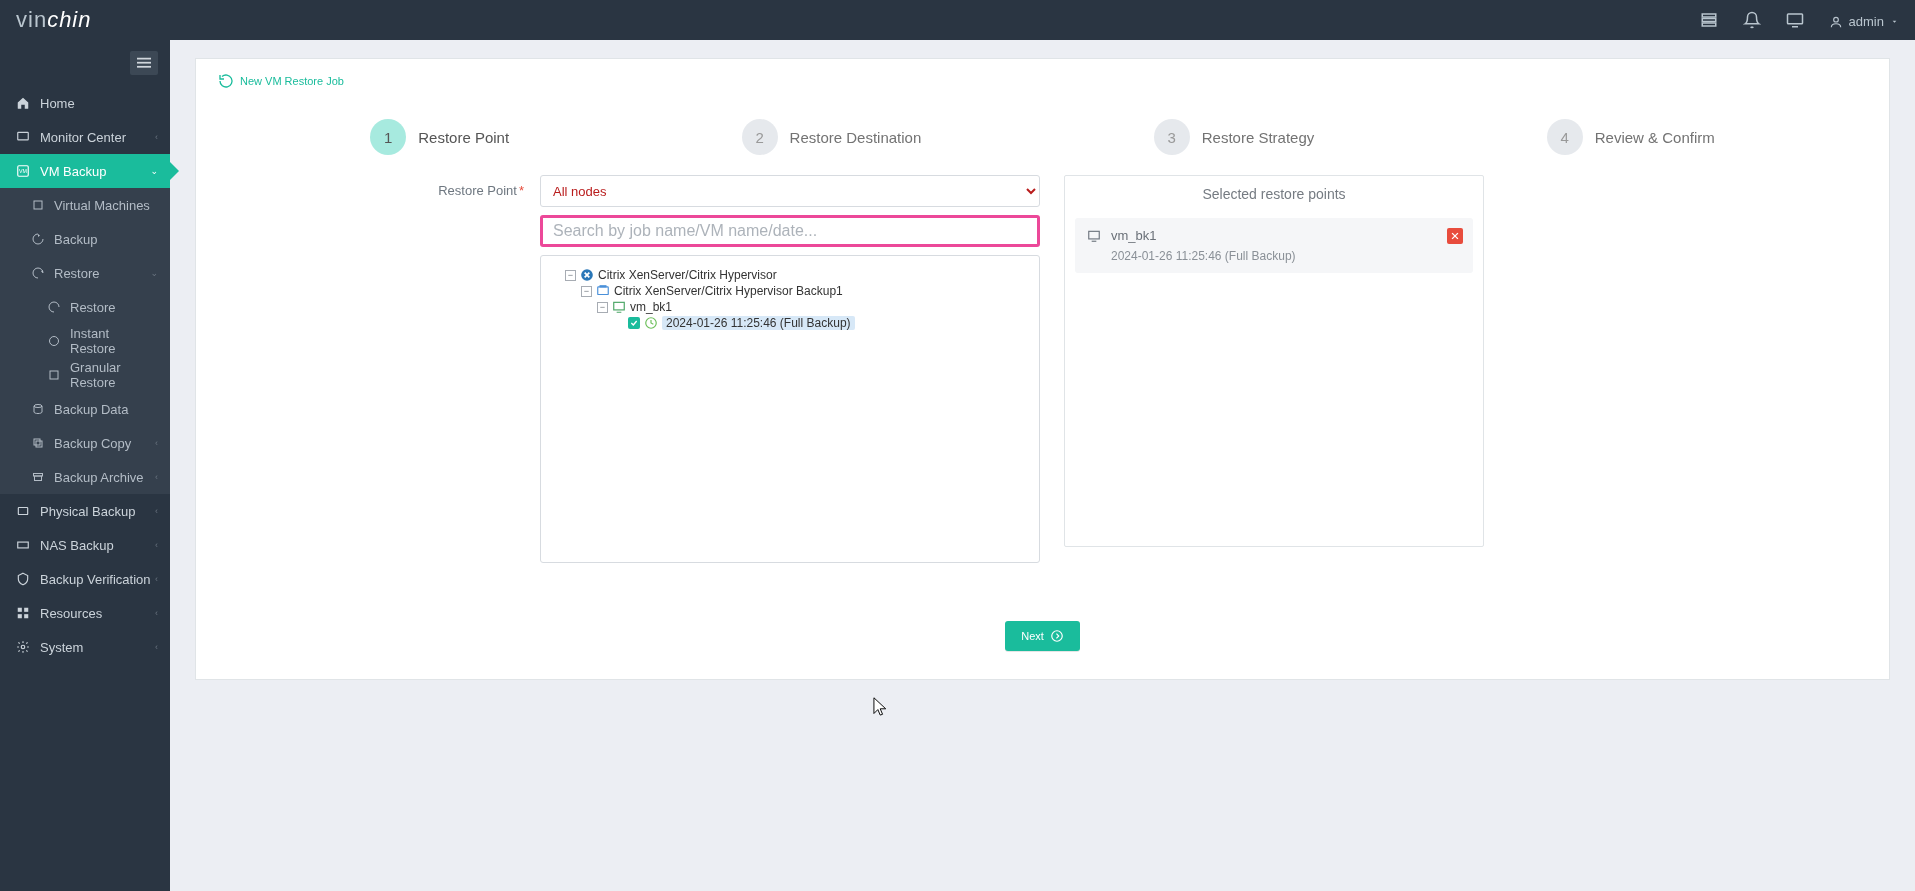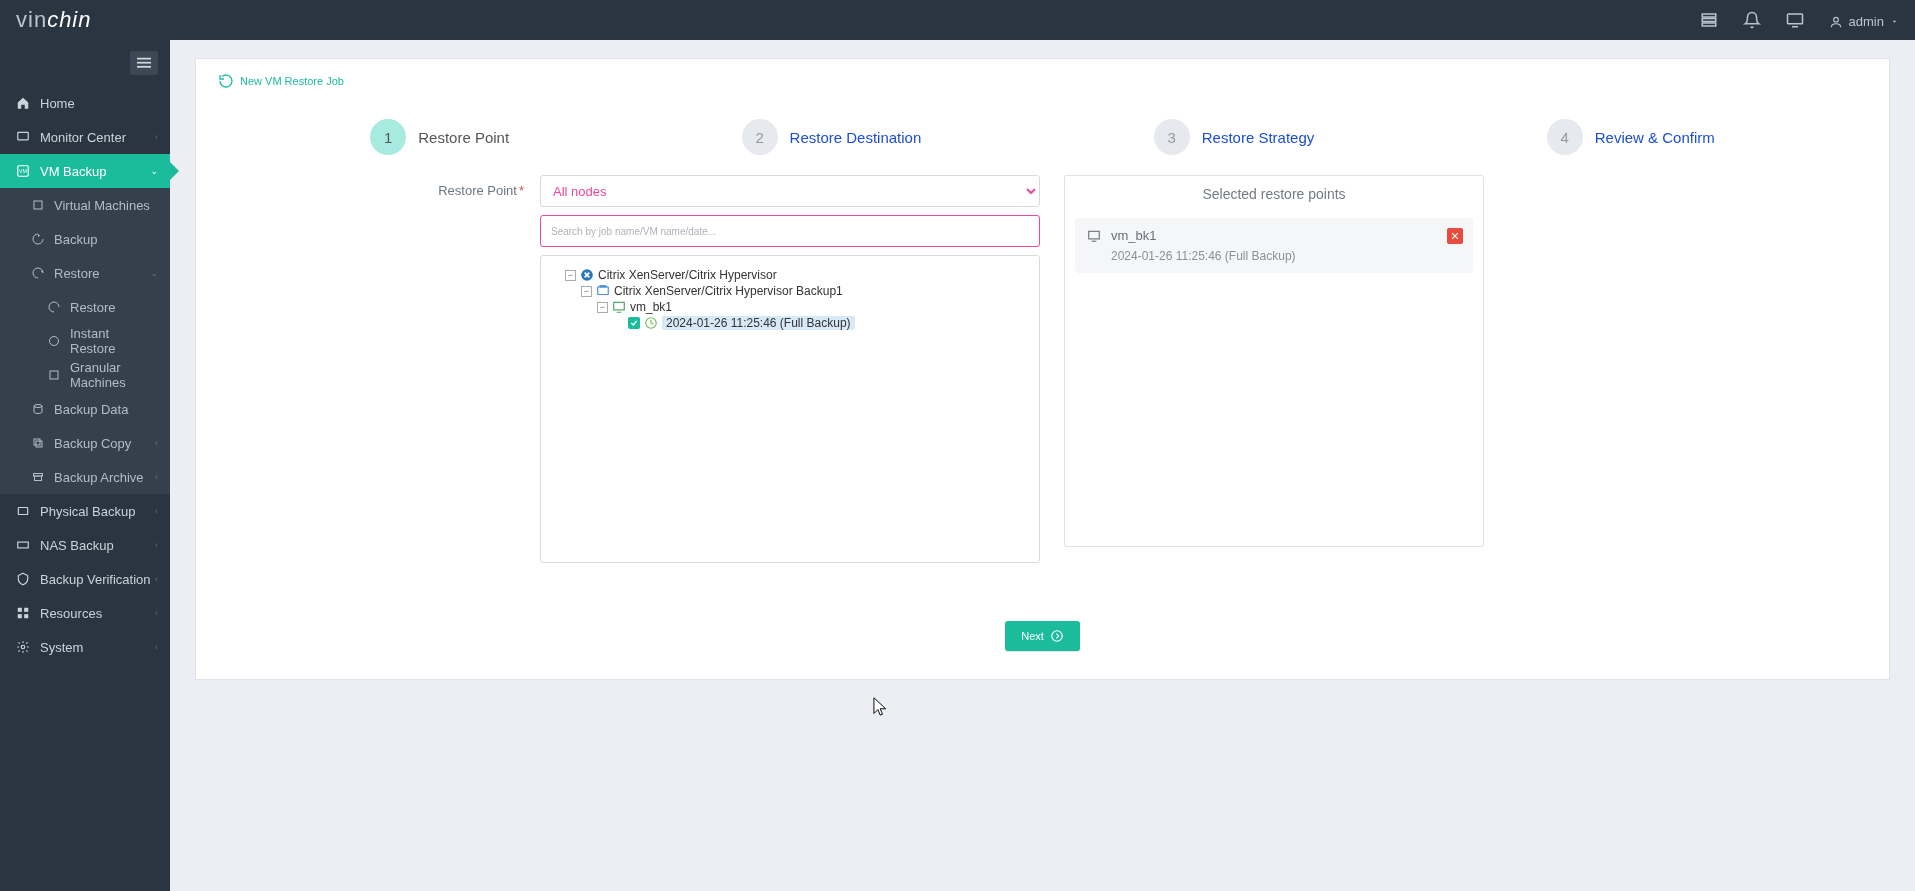--- a/index.html
+++ b/index.html
@@ -33,28 +33,28 @@
 
 .content { flex:1; padding:18px 25px; overflow:auto; }
 .panel { background:#fff; border:1px solid #e0e4e7; }
 .panel-heading { padding:14px 22px; display:flex; align-items:center; gap:6px; color:#1abc9c; font-size:11px; }
 .panel-heading svg{width:16px;height:16px;}
 .panel-body { padding:8px 18px 20px 18px; }
 .steps { display:flex; justify-content:space-around; padding:8px 40px 20px 40px; }
 .step { display:flex; align-items:center; gap:12px; }
 .step-num { width:36px;height:36px;border-radius:50%;display:flex;align-items:center;justify-content:center;font-size:15px;color:#999;background:#e6e9ed;}
 .step.active .step-num{background:#a7eadf;color:#555;font-weight:500;}
-.step-label{font-size:15px;color:#1d4ed8;}
+.step-label{font-size:15px;color:#737373;}
 .step.active .step-label{color:#555;}
 .form-row{display:flex;align-items:flex-start;gap:16px;}
 .form-label{width:310px;text-align:right;color:#6e7780;font-size:13px;padding-top:8px;}
 .req{color:#e74c3c;margin-left:2px;}
 .middle-col{width:500px;display:flex;flex-direction:column;gap:8px;}
-select.picker{width:100%;height:32px;border:1px solid #d7dbe0;border-radius:3px;padding:0 8px;color:#ec4899;font-size:13px;background:#fff;}
-.search{width:100%;height:32px;border:1px solid #ec4899;border-radius:3px;padding:0 10px;color:#555;font-size:10px;}
+select.picker{width:100%;height:32px;border:1px solid #d7dbe0;border-radius:3px;padding:0 8px;color:#b91c1c;font-size:13px;background:#fff;}
+.search{width:100%;height:32px;border:3px solid #ec4899;border-radius:3px;padding:0 10px;color:#555;font-size:16px;}
 .search::placeholder{color:#adb3ba;}
 .tree-box{border:1px solid #d7dbe0;border-radius:3px;padding:10px 8px;height:308px;overflow:auto;font-size:12px;color:#333;}
 .tree ul{list-style:none;padding-left:16px;}
 .tree li{position:relative;padding:2px 0;}
 .tree .node{display:flex;align-items:center;gap:4px;}
 .toggle{width:11px;height:11px;border:1px solid #a7acb3;display:inline-flex;align-items:center;justify-content:center;font-size:9px;line-height:1;color:#6e757d;background:#fff;cursor:pointer;}
 .spacer{width:11px;display:inline-block;}
 .ticon{width:14px;height:14px;flex-shrink:0;}
 .cb{width:12px;height:12px;border-radius:2px;background:#1abc9c;display:inline-flex;align-items:center;justify-content:center;cursor:pointer;}
 .cb svg{width:8px;height:8px;}
@@ -181,21 +181,21 @@
         <div class="nav-item">
           <svg class="icn" viewBox="0 0 24 24">
                 <circle cx="12" cy="12" r="9" fill="none" stroke="currentColor" stroke-width="2"></circle>
               </svg>
           <span>Instant Restore</span>
         </div>
         <div class="nav-item">
           <svg class="icn" viewBox="0 0 24 24">
                 <rect x="4" y="4" width="16" height="16" fill="none" stroke="currentColor" stroke-width="2"></rect>
               </svg>
-          <span>Granular Machines</span>
+          <span>Granular Restore</span>
         </div>
       </div>
       <div class="nav-item">
         <svg class="icn" viewBox="0 0 24 24">
               <ellipse cx="12" cy="6" rx="8" ry="3" fill="none" stroke="currentColor" stroke-width="2"></ellipse>
               <path d="M4 6v12c0 1.7 3.6 3 8 3s8-1.3 8-3V6" fill="none" stroke="currentColor" stroke-width="2"></path>
             </svg>
         <span>Backup Data</span>
       </div>
       <div class="nav-item">

